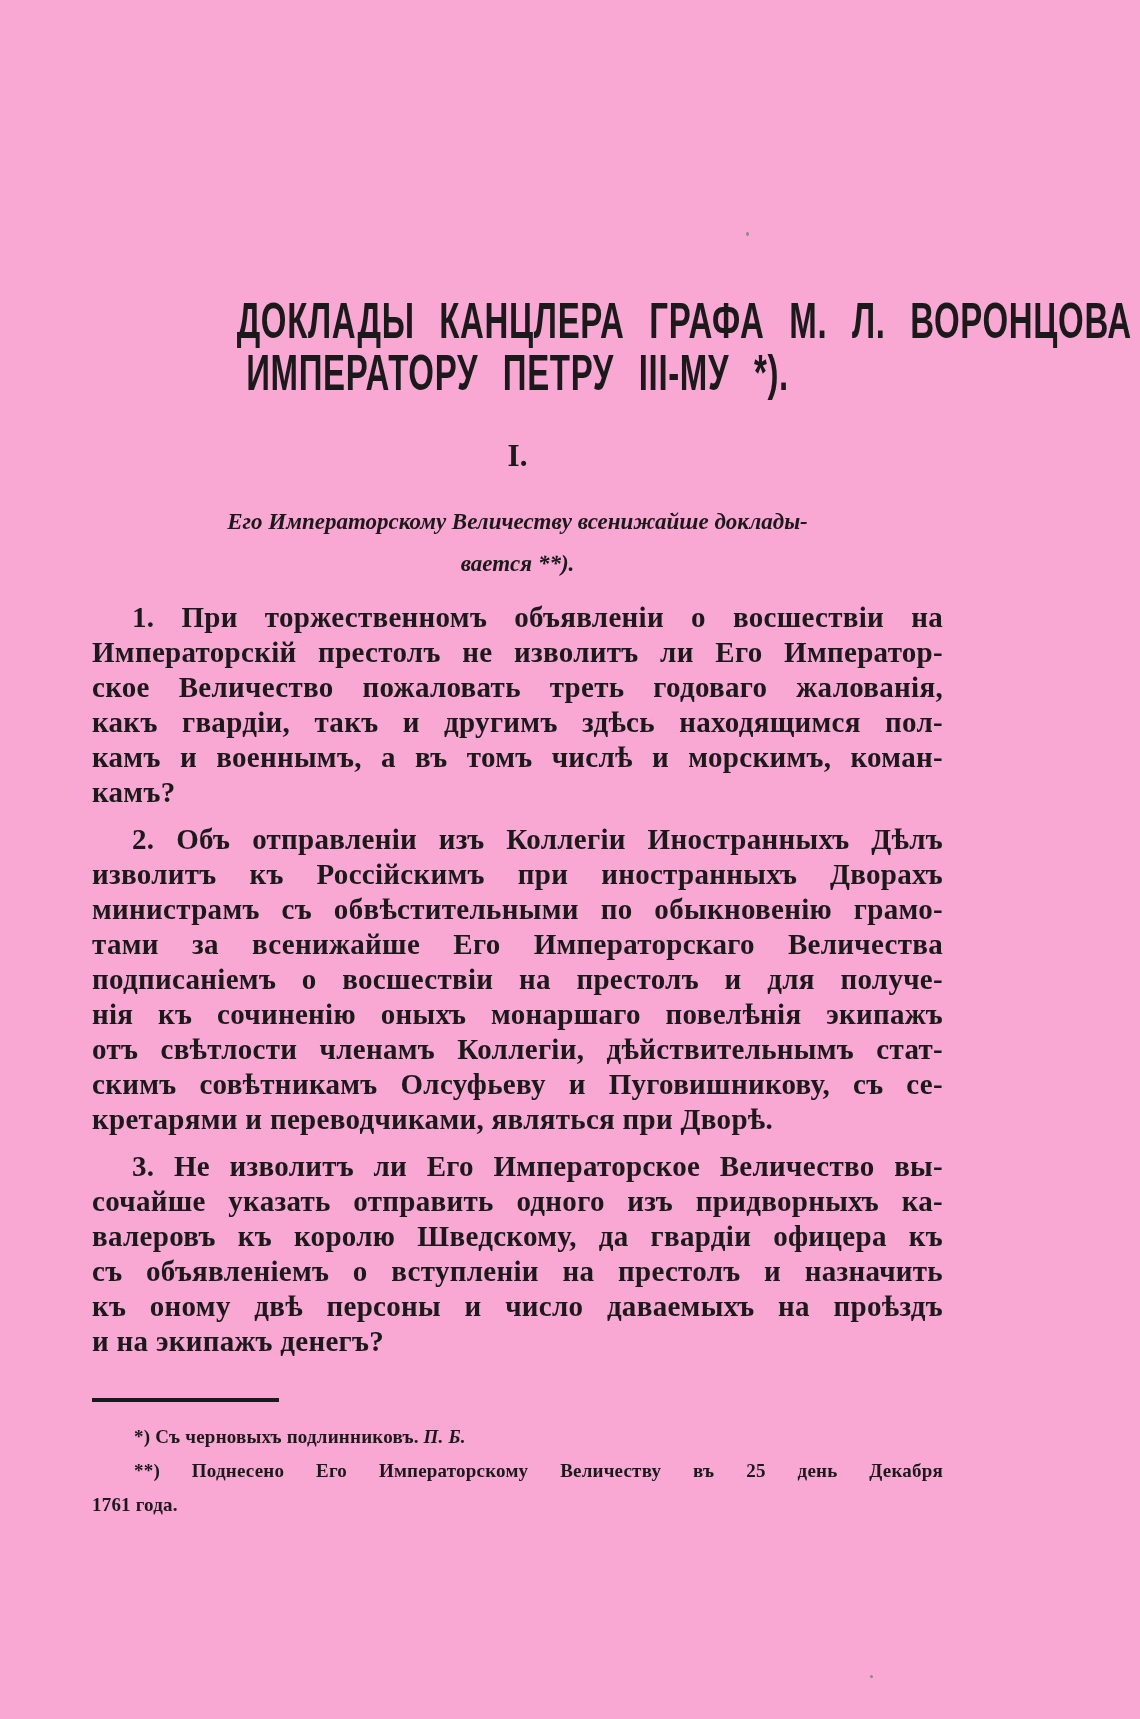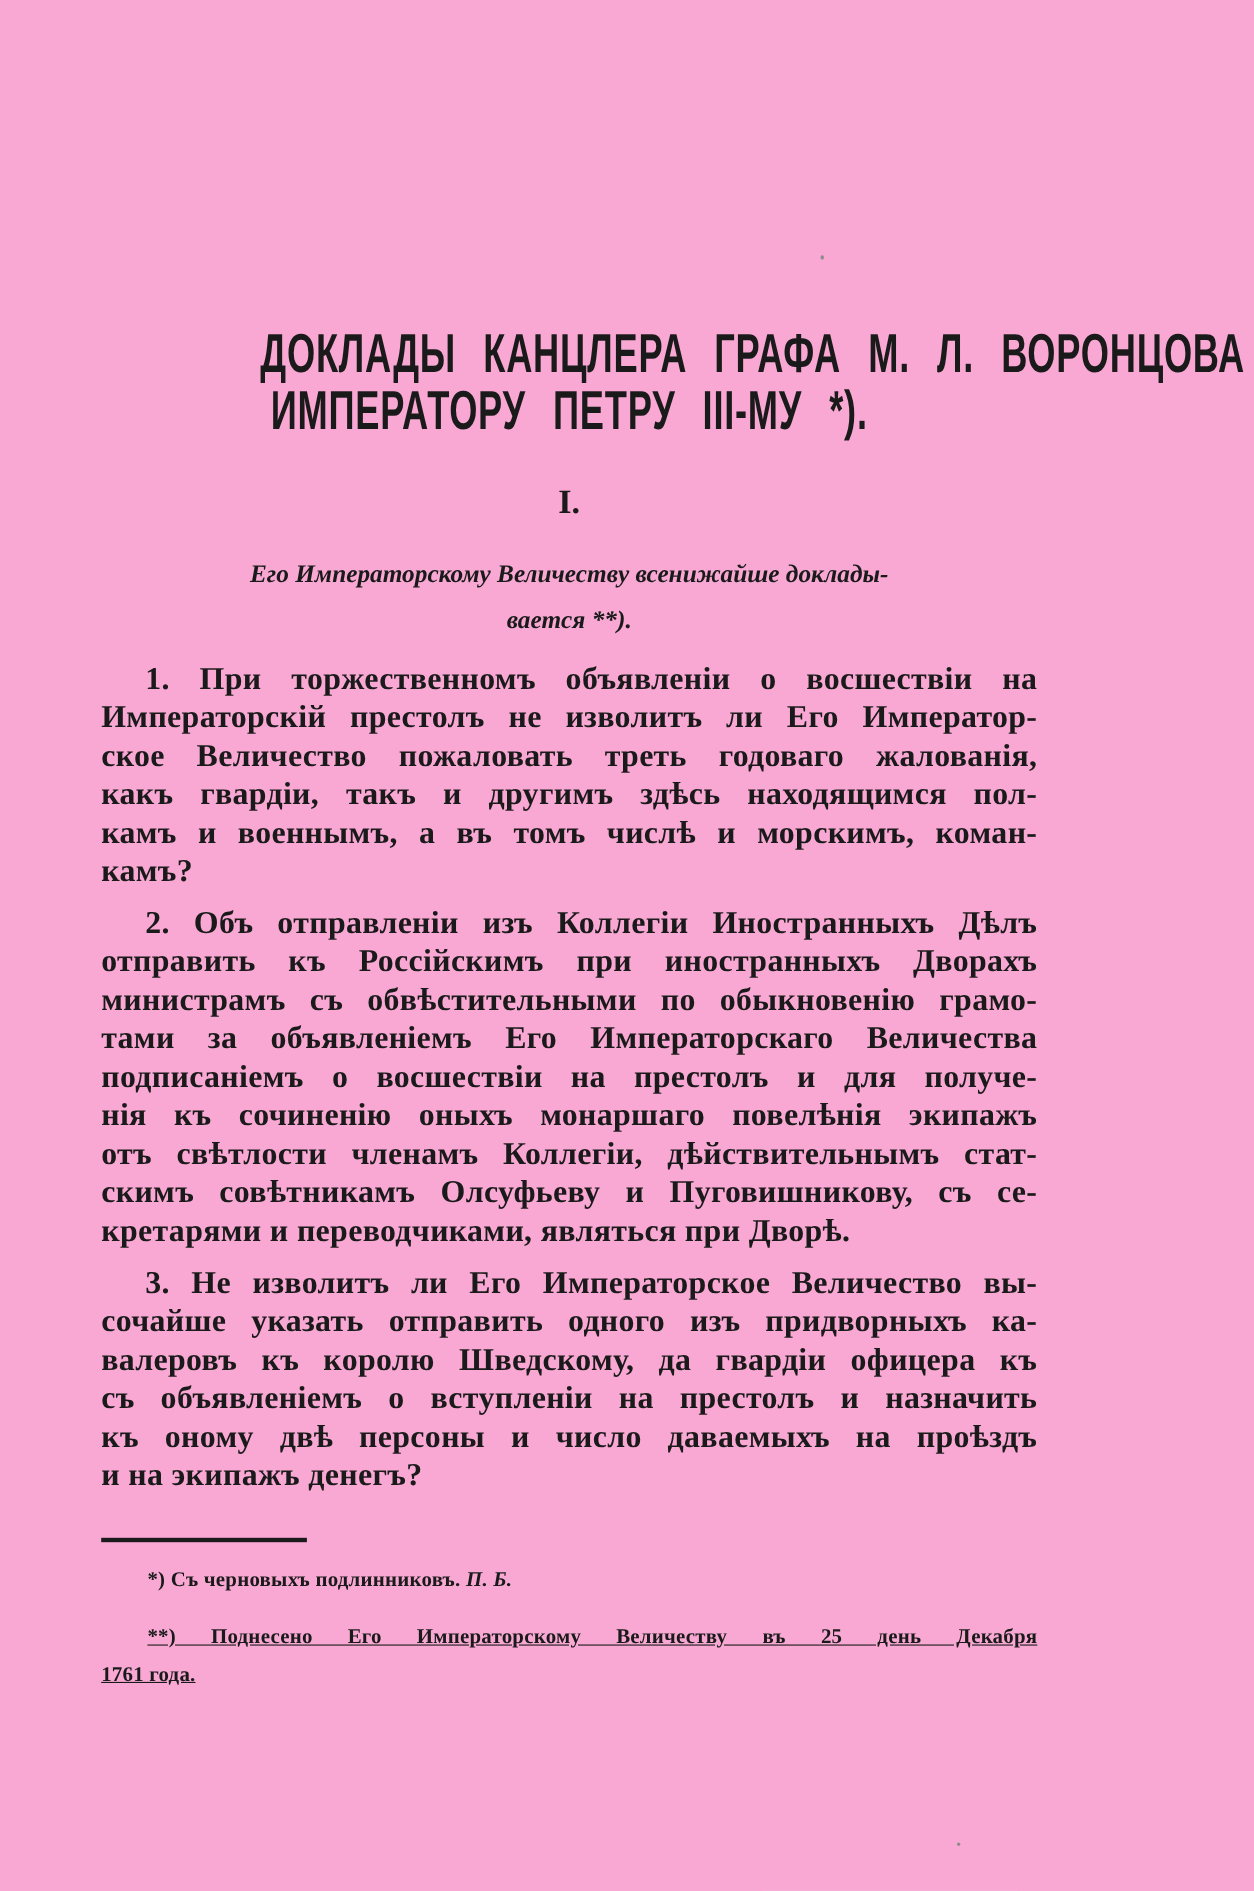--- a/index.html
+++ b/index.html
@@ -41,21 +41,21 @@
   .bline { text-align:justify; text-align-last:justify; }
   .bline.first { text-indent:40px; }
   .bline.last { text-align-last:left; }
 
   
   .fnrule { position:absolute; left:92px; top:1398px; width:187px; height:0; border-top:4px solid #1a1a1a; }
 
   
   .footnotes { top:1420px; font-size:19px; line-height:34px; font-weight:bold; letter-spacing:0.2px; }
   .fn1 { text-indent:42px; }
-  .fn2 { margin-top:18px;text-decoration:underline; }
+  .fn2 { margin-top:0; }
   .fn2 .l1 { text-indent:42px; text-align:justify; text-align-last:justify; }
   .fn2 .l2 { text-align:left; }
   .author { font-style:italic; }
 
   
   .speck { position:absolute; background:#8a8a8a; border-radius:50%; }
   .speck.s1 { left:746px; top:232px; width:3px; height:4px; }
   .speck.s2 { left:870px; top:1675px; width:3px; height:3px; }
 </style>
 </head>
@@ -81,23 +81,23 @@
       <div class="bline first">1. При торжественномъ объявленіи о восшествіи на</div>
       <div class="bline">Императорскій престолъ не изволитъ ли Его Император-</div>
       <div class="bline">ское Величество пожаловать треть годоваго жалованія,</div>
       <div class="bline">какъ гвардіи, такъ и другимъ здѣсь находящимся пол-</div>
       <div class="bline">камъ и военнымъ, а въ томъ числѣ и морскимъ, коман-</div>
       <div class="bline last">камъ?</div>
     </div>
 
     <div class="para">
       <div class="bline first">2. Объ отправленіи изъ Коллегіи Иностранныхъ Дѣлъ</div>
-      <div class="bline">отправить къ Россійскимъ при иностранныхъ Дворахъ</div>
+      <div class="bline">изволитъ къ Россійскимъ при иностранныхъ Дворахъ</div>
       <div class="bline">министрамъ съ обвѣстительными по обыкновенію грамо-</div>
-      <div class="bline">тами за объявленіемъ Его Императорскаго Величества</div>
+      <div class="bline">тами за всенижайше Его Императорскаго Величества</div>
       <div class="bline">подписаніемъ о восшествіи на престолъ и для получе-</div>
       <div class="bline">нія къ сочиненію оныхъ монаршаго повелѣнія экипажъ</div>
       <div class="bline">отъ свѣтлости членамъ Коллегіи, дѣйствительнымъ стат-</div>
       <div class="bline">скимъ совѣтникамъ Олсуфьеву и Пуговишникову, съ се-</div>
       <div class="bline last">кретарями и переводчиками, являться при Дворѣ.</div>
     </div>
 
     <div class="para">
       <div class="bline first">3. Не изволитъ ли Его Императорское Величество вы-</div>
       <div class="bline">сочайше указать отправить одного изъ придворныхъ ка-</div>

